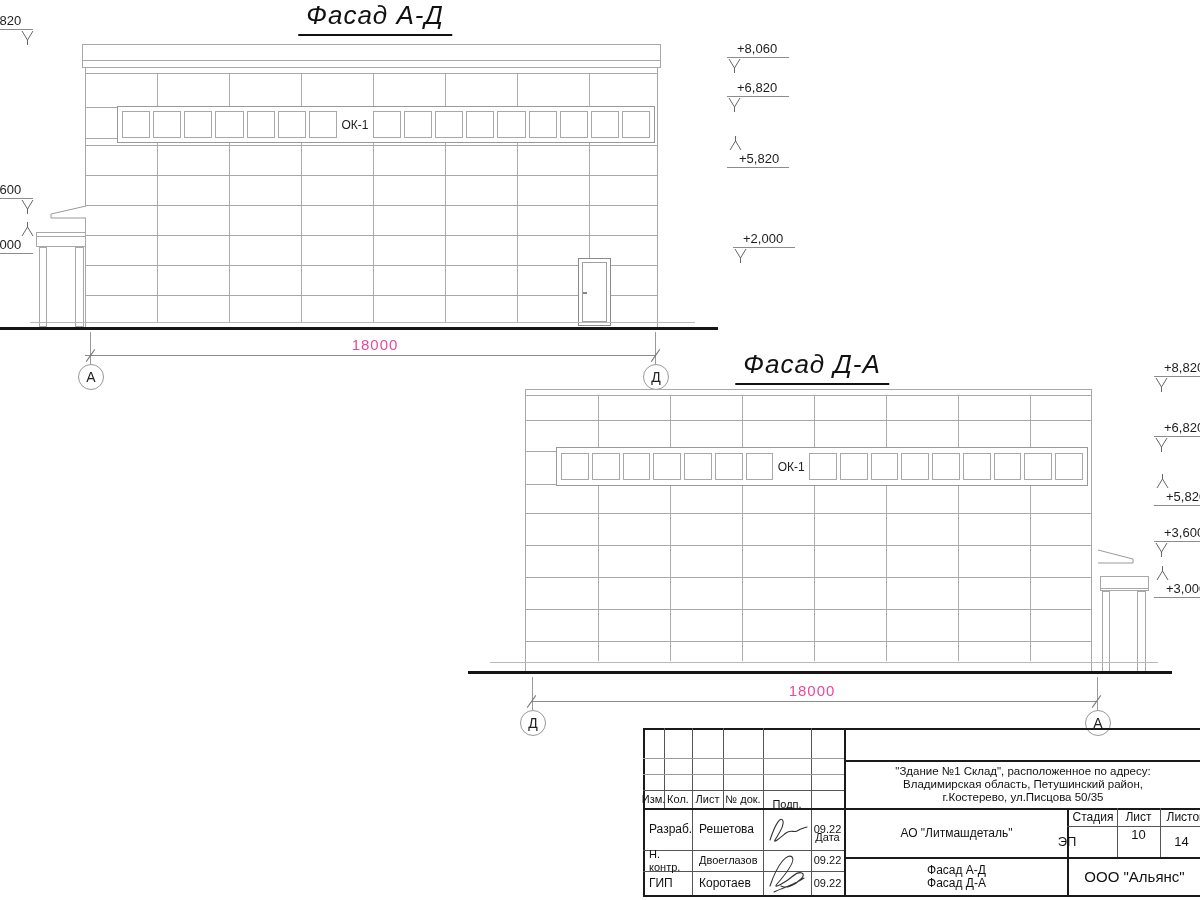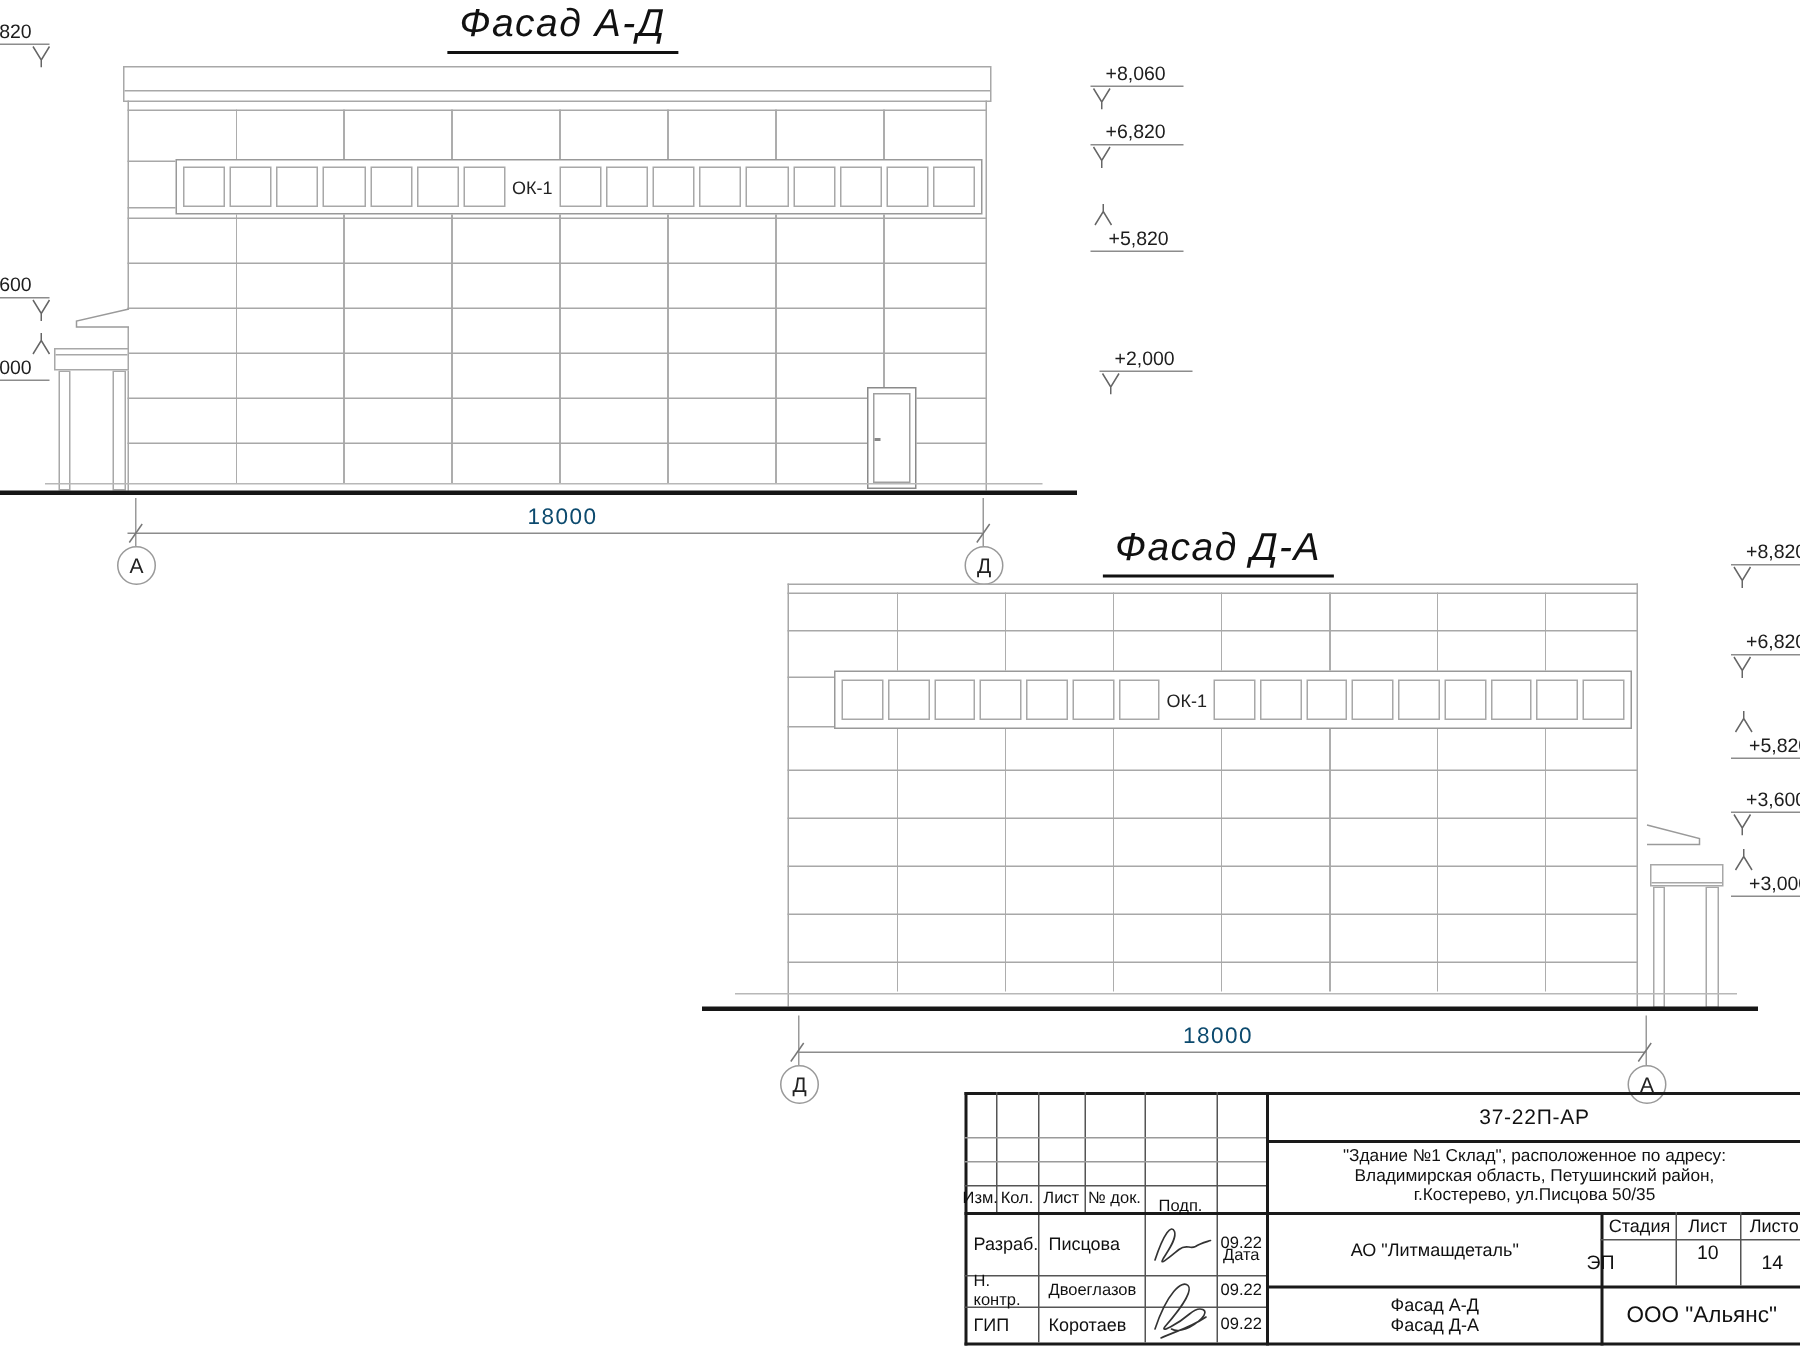--- a/index.html
+++ b/index.html
@@ -14,21 +14,21 @@
   .grad-v{position:absolute;background:repeating-linear-gradient(90deg,#adadad 0 1px,transparent 1px 72px);}
   .ftitle{position:absolute;transform:translateX(-50%);font-style:italic;font-size:26px;color:#111;
           letter-spacing:1px;border-bottom:2px solid #111;padding:0 8px 3px;white-space:nowrap;}
   .band{position:absolute;display:flex;align-items:center;gap:3px;padding:0 4px;
         border:1px solid #999;background:#fff;box-sizing:border-box;}
   .pane{flex:1;height:27px;border:1px solid #a8a8a8;background:#fff;box-sizing:border-box;}
   .band-label{flex:1.15;text-align:center;font-size:12px;color:#222;white-space:nowrap;}
   .door{position:absolute;border:1px solid #8a8a8a;background:#fff;box-sizing:border-box;}
   .door-leaf{position:absolute;inset:3px;border:1px solid #a0a0a0;}
   .door-handle{position:absolute;left:4px;top:33px;width:4px;height:2px;background:#888;}
-  .dimtext{position:absolute;transform:translateX(-50%);font-size:15px;color:#0c4a6e;letter-spacing:1px;}
+  .dimtext{position:absolute;transform:translateX(-50%);font-size:15px;color:#ec4899;letter-spacing:1px;}
   .slash{position:absolute;width:15px;height:1px;background:#777;transform:rotate(-55deg);}
   .bub{position:absolute;width:24px;height:24px;border:1px solid #999;border-radius:50%;
        display:flex;align-items:center;justify-content:center;font-size:14px;color:#222;background:transparent;}
   .em{position:absolute;font-size:13px;color:#1d1d1d;line-height:1;}
   .em .ev{display:block;margin:0 0 2px 10px;white-space:pre;}
   .em .eln{height:1px;background:#8c8c8c;width:62px;}
   .em svg{display:block;margin-left:1px;}
   .em.up .ev{margin:1px 0 2px 12px;}
   .em.up svg{margin-left:2px;}
   .em.cutl svg{margin-left:50px;}
@@ -286,37 +286,36 @@
     <div class="tb-thin" style="left:1160px;top:808px;width:1px;height:49px"></div>
 
     <div class="tcell" style="left:643px;top:790px;width:21px;height:18px;font-size:11px">Изм.</div>
     <div class="tcell" style="left:664px;top:790px;width:28px;height:18px;font-size:11px">Кол.</div>
     <div class="tcell" style="left:692px;top:790px;width:31px;height:18px;font-size:11px">Лист</div>
     <div class="tcell" style="left:723px;top:790px;width:40px;height:18px;font-size:11px">№ док.</div>
     <div class="tcell" style="left:763px;top:790px;width:48px;height:28px;font-size:11px">Подп.</div>
     <div class="tcell" style="left:811px;top:828px;width:33px;height:18px;font-size:11px">Дата</div>
 
     <div class="tcell left" style="left:645px;top:808px;width:47px;height:42px">Разраб.</div>
-    <div class="tcell left" style="left:695px;top:808px;width:68px;height:42px">Писцова</div>
+    <div class="tcell left" style="left:695px;top:808px;width:68px;height:42px">Решетова</div>
     <div class="tcell" style="left:811px;top:808px;width:33px;height:42px;font-size:11px">09.22</div>
     <div class="tcell left" style="left:645px;top:850px;width:47px;height:21px;font-size:11px">Н. контр.</div>
     <div class="tcell left" style="left:695px;top:850px;width:68px;height:21px;font-size:11px">Двоеглазов</div>
     <div class="tcell" style="left:811px;top:850px;width:33px;height:21px;font-size:11px">09.22</div>
     <div class="tcell left" style="left:645px;top:871px;width:47px;height:24px">ГИП</div>
     <div class="tcell left" style="left:695px;top:871px;width:68px;height:24px">Коротаев</div>
     <div class="tcell" style="left:811px;top:871px;width:33px;height:24px;font-size:11px">09.22</div>
 
     <svg class="sig" style="left:764px;top:812px" width="46" height="36" viewBox="0 0 46 36">
       <path d="M6 28 C12 10 17 4 19 9 C21 14 13 24 11 28 C9 32 17 25 22 21 C27 17 29 21 33 19 C36 17 40 16 43 15" fill="none" stroke="#333" stroke-width="1.1" stroke-linecap="round"></path>
     </svg>
     <svg class="sig" style="left:762px;top:848px" width="50" height="48" viewBox="0 0 50 48">
       <path d="M8 38 C16 14 26 5 30 9 C34 13 22 28 15 36 C10 42 24 34 31 28 C38 22 45 25 39 31 C33 37 24 41 19 38 M12 44 C20 40 30 38 42 30" fill="none" stroke="#333" stroke-width="1.1" stroke-linecap="round"></path>
     </svg>
 
-    <div class="tcell" style="left:846px;top:728px;width:354px;height:32px;font-size:14px;letter-spacing:0.5px">37-22П-АР</div>
     <div class="tcell" style="left:846px;top:761px;width:354px;height:47px;font-size:11.5px;flex-direction:column">
       <span>"Здание №1 Склад", расположенное по адресу:</span>
       <span>Владимирская область, Петушинский район,</span>
       <span>г.Костерево, ул.Писцова 50/35</span>
     </div>
     <div class="tcell" style="left:846px;top:810px;width:221px;height:47px">АО "Литмашдеталь"</div>
     <div class="tcell" style="left:1069px;top:808px;width:48px;height:18px">Стадия</div>
     <div class="tcell" style="left:1117px;top:808px;width:43px;height:18px">Лист</div>
     <div class="tcell" style="left:1160px;top:808px;width:52px;height:18px">Листов</div>
     <div class="tcell" style="left:1043px;top:826px;width:48px;height:31px;font-size:13px">ЭП</div>

